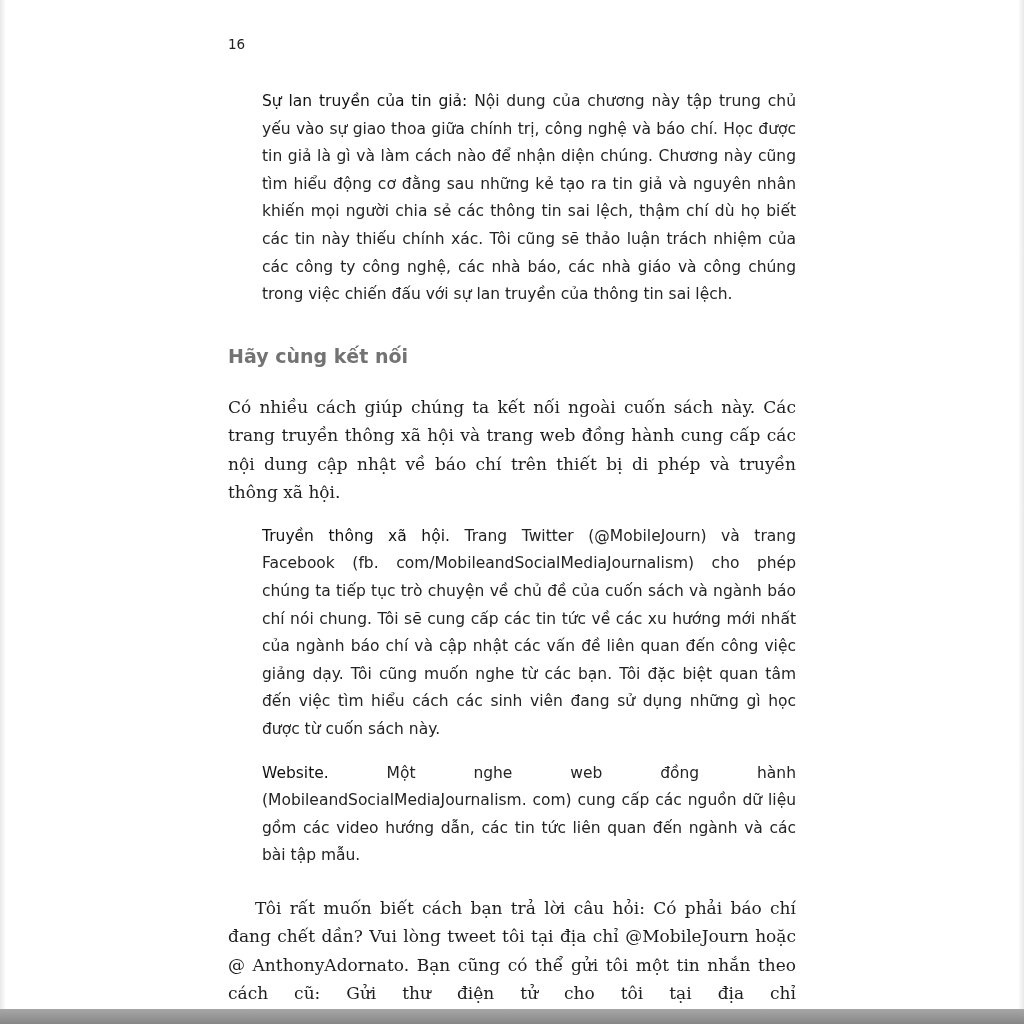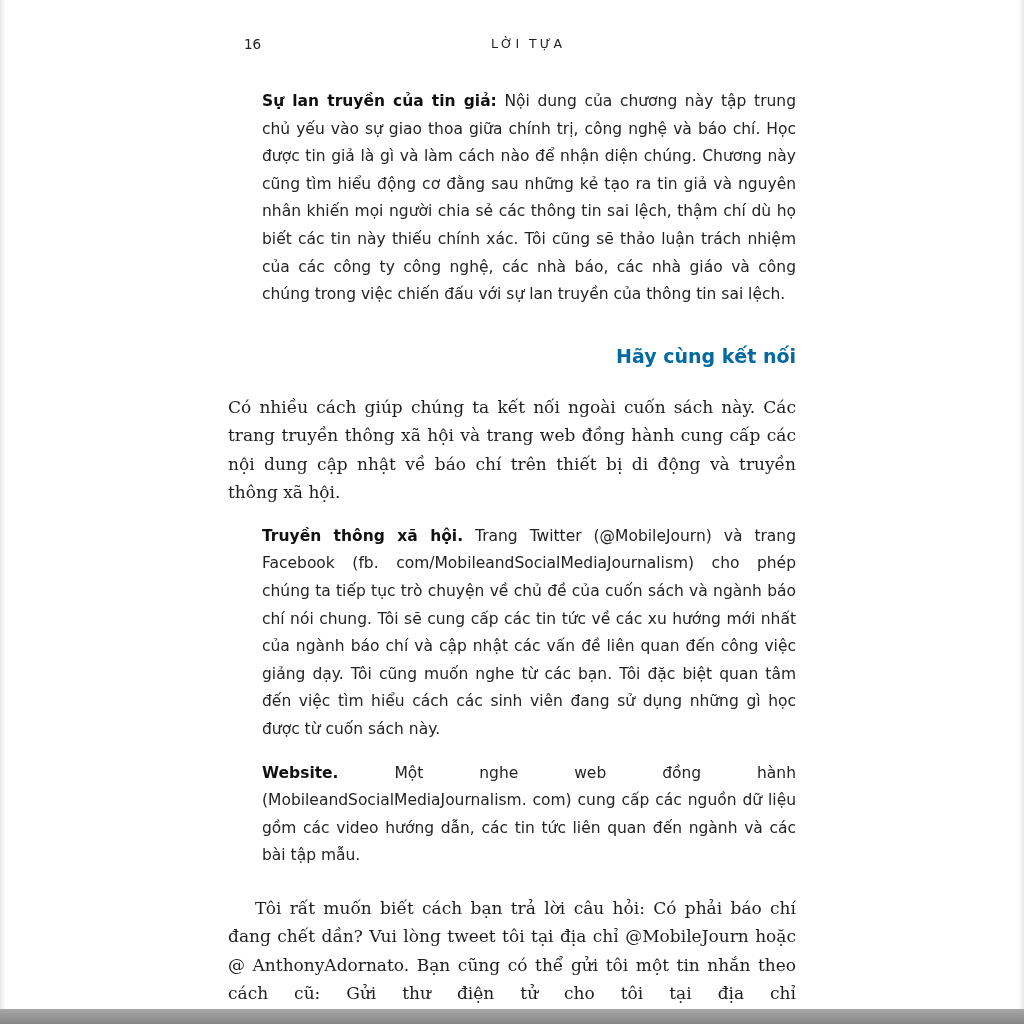--- a/index.html
+++ b/index.html
@@ -26,21 +26,21 @@
     bottom: 0;
     width: 5px;
     background: linear-gradient(to right, #e9e9e9, #fbfbfb);
   }
   .edge-left { left: 0; }
   .edge-right { right: 0; transform: scaleX(-1); }
 
   .running-header {
     position: absolute;
     top: 36px;
-    left: 244px;
+    left: 228px;
     width: 568px;
     height: 20px;
   }
   .page-number {
     position: absolute;
     left: 0;
     top: 0;
     font-size: 13.5px;
     color: #222;
   }
@@ -66,31 +66,31 @@
     line-height: 27.6px;
     text-align: justify;
     color: #242424;
   }
   .indent-block {
     margin-left: 34px;
     width: 534px;
     box-sizing: border-box;
   }
   .sans-block b {
-    font-weight: bold;
+    font-weight: normal;
     color: #111;
   }
 
   .section-heading {
     margin: 36px 0 26px 0;
-    text-align: right;
+    text-align: left;
     font-family: "DejaVu Sans", sans-serif;
     font-weight: bold;
     font-size: 19px;
-    color: #0369a1;
+    color: #737373;
   }
 
   .serif-block {
     font-family: "DejaVu Serif", serif;
     font-size: 17px;
     line-height: 28.5px;
     text-align: justify;
     color: #1e1e1e;
   }
   .first-line-indent { text-indent: 27px; }
@@ -109,30 +109,29 @@
 </style>
 </head>
 <body>
 
 <div class="page">
   <div class="edge-left"></div>
   <div class="edge-right"></div>
 
   <div class="running-header">
     <span class="page-number">16</span>
-    <div class="header-title">LỜI TỰA</div>
   </div>
 
   <div class="content">
 
     <p class="sans-block indent-block"><b>Sự lan truyền của tin giả:</b><span> Nội dung của chương này tập trung chủ yếu vào sự giao thoa giữa chính trị, công nghệ và báo chí. Học được tin giả là gì và làm cách nào để nhận diện chúng. Chương này cũng tìm hiểu động cơ đằng sau những kẻ tạo ra tin giả và nguyên nhân khiến mọi người chia sẻ các thông tin sai lệch, thậm chí dù họ biết các tin này thiếu chính xác. Tôi cũng sẽ thảo luận trách nhiệm của các công ty công nghệ, các nhà báo, các nhà giáo và công chúng trong việc chiến đấu với sự lan truyền của thông tin sai lệch.</span></p>
 
     <h2 class="section-heading">Hãy cùng kết nối</h2>
 
-    <p class="serif-block">Có nhiều cách giúp chúng ta kết nối ngoài cuốn sách này. Các trang truyền thông xã hội và trang web đồng hành cung cấp các nội dung cập nhật về báo chí trên thiết bị di động và truyền thông xã hội.</p>
+    <p class="serif-block">Có nhiều cách giúp chúng ta kết nối ngoài cuốn sách này. Các trang truyền thông xã hội và trang web đồng hành cung cấp các nội dung cập nhật về báo chí trên thiết bị di phép và truyền thông xã hội.</p>
 
     <p class="sans-block indent-block gap-26"><b>Truyền thông xã hội.</b><span> Trang Twitter (@MobileJourn) và trang Facebook (fb. com/MobileandSocialMediaJournalism) cho phép chúng ta tiếp tục trò chuyện về chủ đề của cuốn sách và ngành báo chí nói chung. Tôi sẽ cung cấp các tin tức về các xu hướng mới nhất của ngành báo chí và cập nhật các vấn đề liên quan đến công việc giảng dạy. Tôi cũng muốn nghe từ các bạn. Tôi đặc biệt quan tâm đến việc tìm hiểu cách các sinh viên đang sử dụng những gì học được từ cuốn sách này.</span></p>
 
     <p class="sans-block indent-block gap-26"><b>Website.</b><span> Một nghe web đồng hành (MobileandSocialMediaJournalism. com) cung cấp các nguồn dữ liệu gồm các video hướng dẫn, các tin tức liên quan đến ngành và các bài tập mẫu.</span></p>
 
     <p class="serif-block first-line-indent gap-24">Tôi rất muốn biết cách bạn trả lời câu hỏi: Có phải báo chí đang chết dần? Vui lòng tweet tôi tại địa chỉ @MobileJourn hoặc @ AnthonyAdornato. Bạn cũng có thể gửi tôi một tin nhắn theo cách cũ: Gửi thư điện tử cho tôi tại địa chỉ anthonyadornato@gmail.com.</p>
 
   </div>
 
   <div class="bottom-bar"></div>

